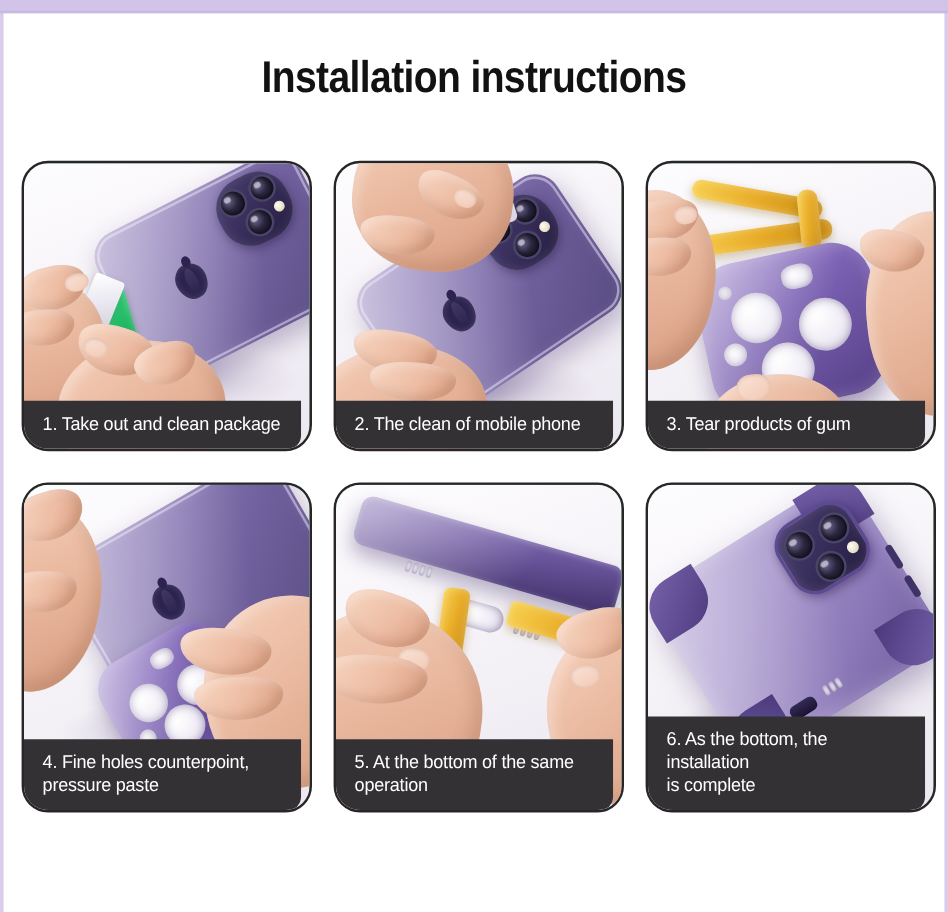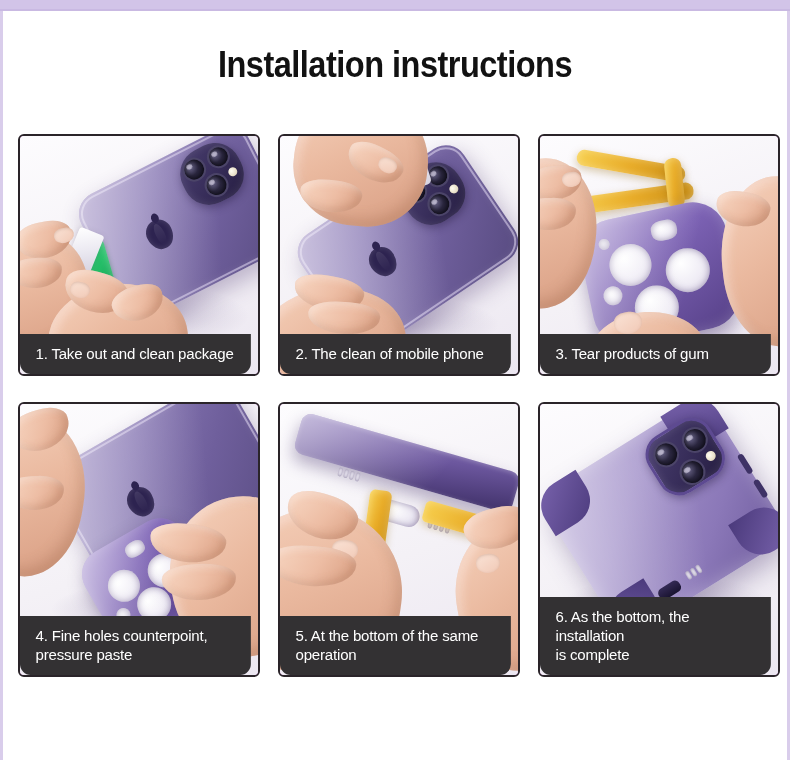--- a/index.html
+++ b/index.html
@@ -39,23 +39,23 @@
     width: 761px;
     display: grid;
     grid-template-columns: 242px 242px 242px;
     grid-template-rows: 242px 275px;
     column-gap: 18px;
     row-gap: 26px;
   }
   .card {
     position: relative;
     border: 2.5px solid #2a2429;
-    border-radius: 6px;
+    border-radius: 22px;
     overflow: hidden;
-    background: #f0abfc;
+    background: #15803d;
     padding-left: 28px;
   }
   .photo {
     position: absolute; inset: 0;
     overflow: hidden;
     background: linear-gradient(160deg,#fdfcfe 0%,#f4f1f6 55%,#ece7f1 100%);
   }
   .caption {
     position: absolute;
     left: 0; right: 0; bottom: 0;

